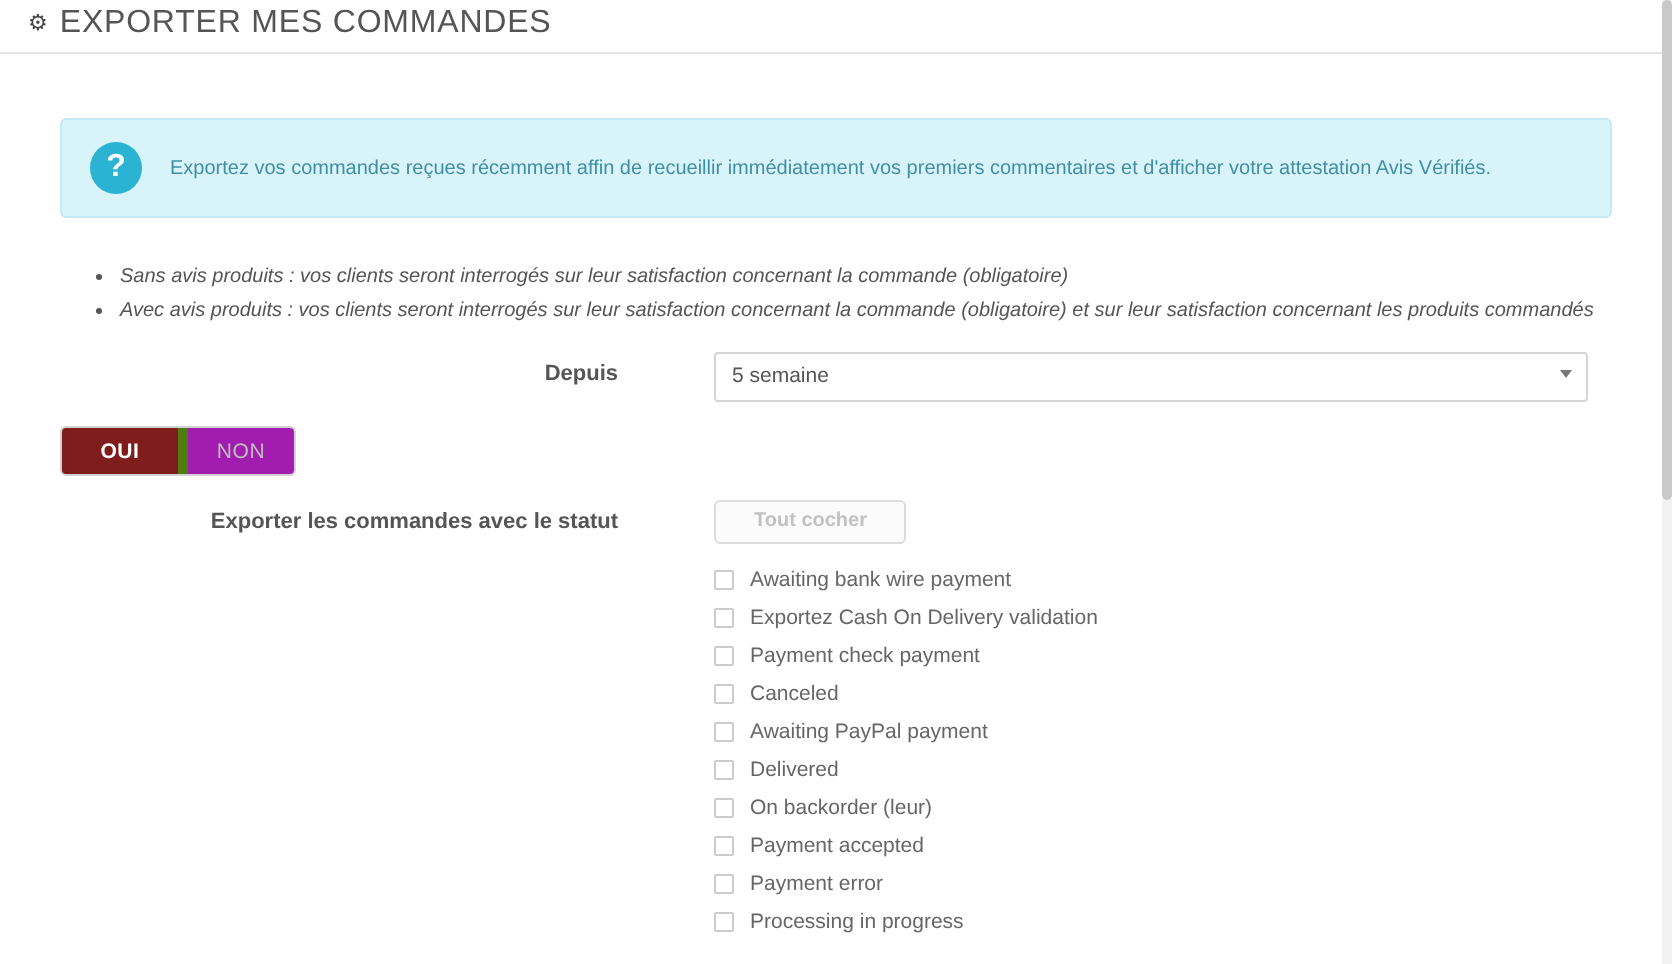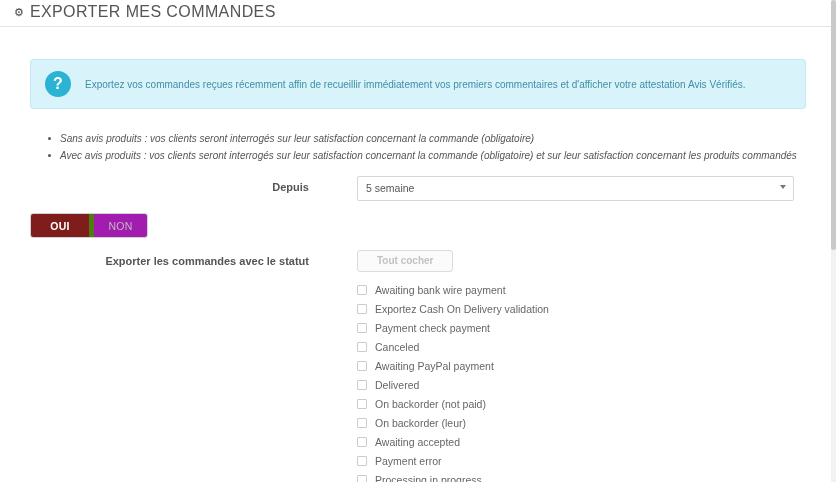--- a/index.html
+++ b/index.html
@@ -306,29 +306,25 @@
           <div class="check-item">
             <span class="cbox"></span>
             <span class="check-label">Awaiting PayPal payment</span>
           </div>
           <div class="check-item">
             <span class="cbox"></span>
             <span class="check-label">Delivered</span>
           </div>
           <div class="check-item">
             <span class="cbox"></span>
-            <span class="check-label">On backorder (not paid)</span>
-          </div>
-          <div class="check-item">
-            <span class="cbox"></span>
             <span class="check-label">On backorder (leur)</span>
           </div>
           <div class="check-item">
             <span class="cbox"></span>
-            <span class="check-label">Awaiting accepted</span>
+            <span class="check-label">Payment accepted</span>
           </div>
           <div class="check-item">
             <span class="cbox"></span>
             <span class="check-label">Payment error</span>
           </div>
           <div class="check-item">
             <span class="cbox"></span>
             <span class="check-label">Processing in progress</span>
           </div>
           <div class="check-item">

